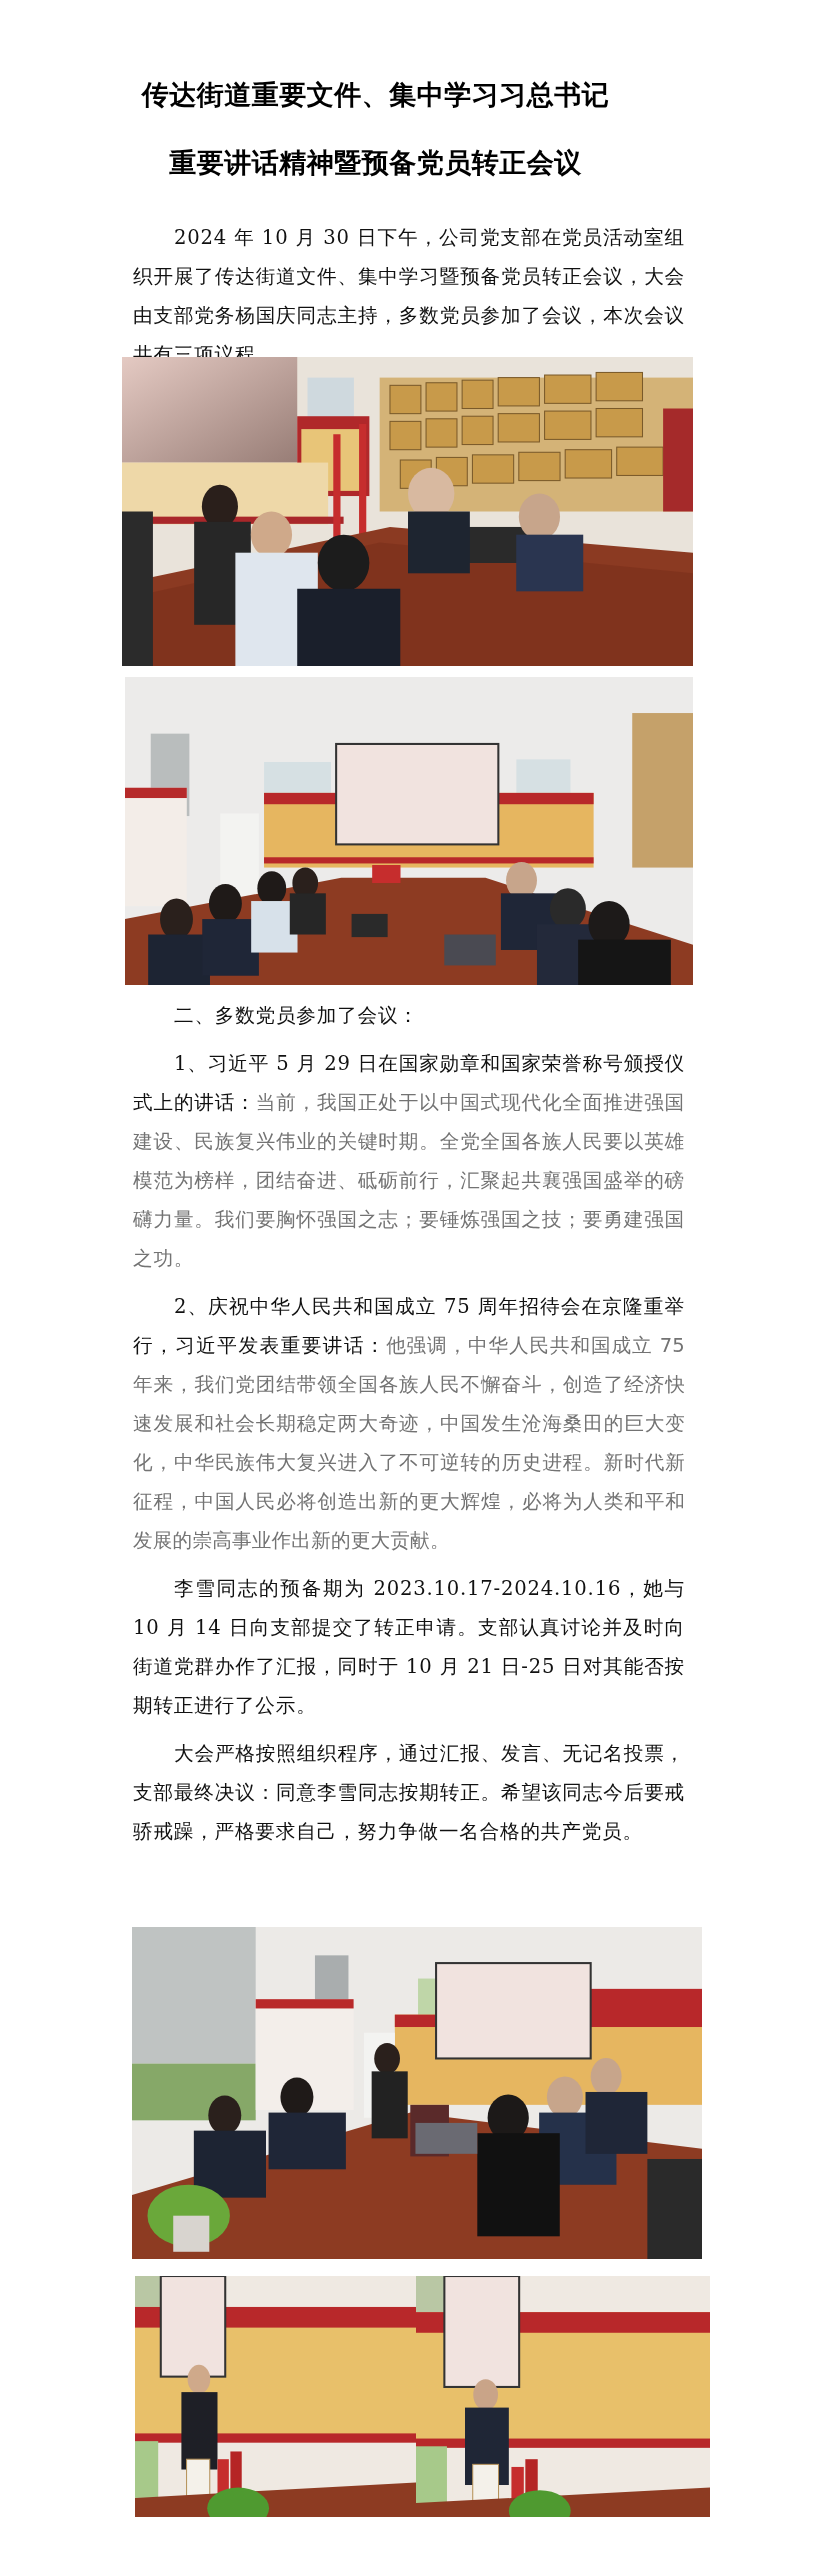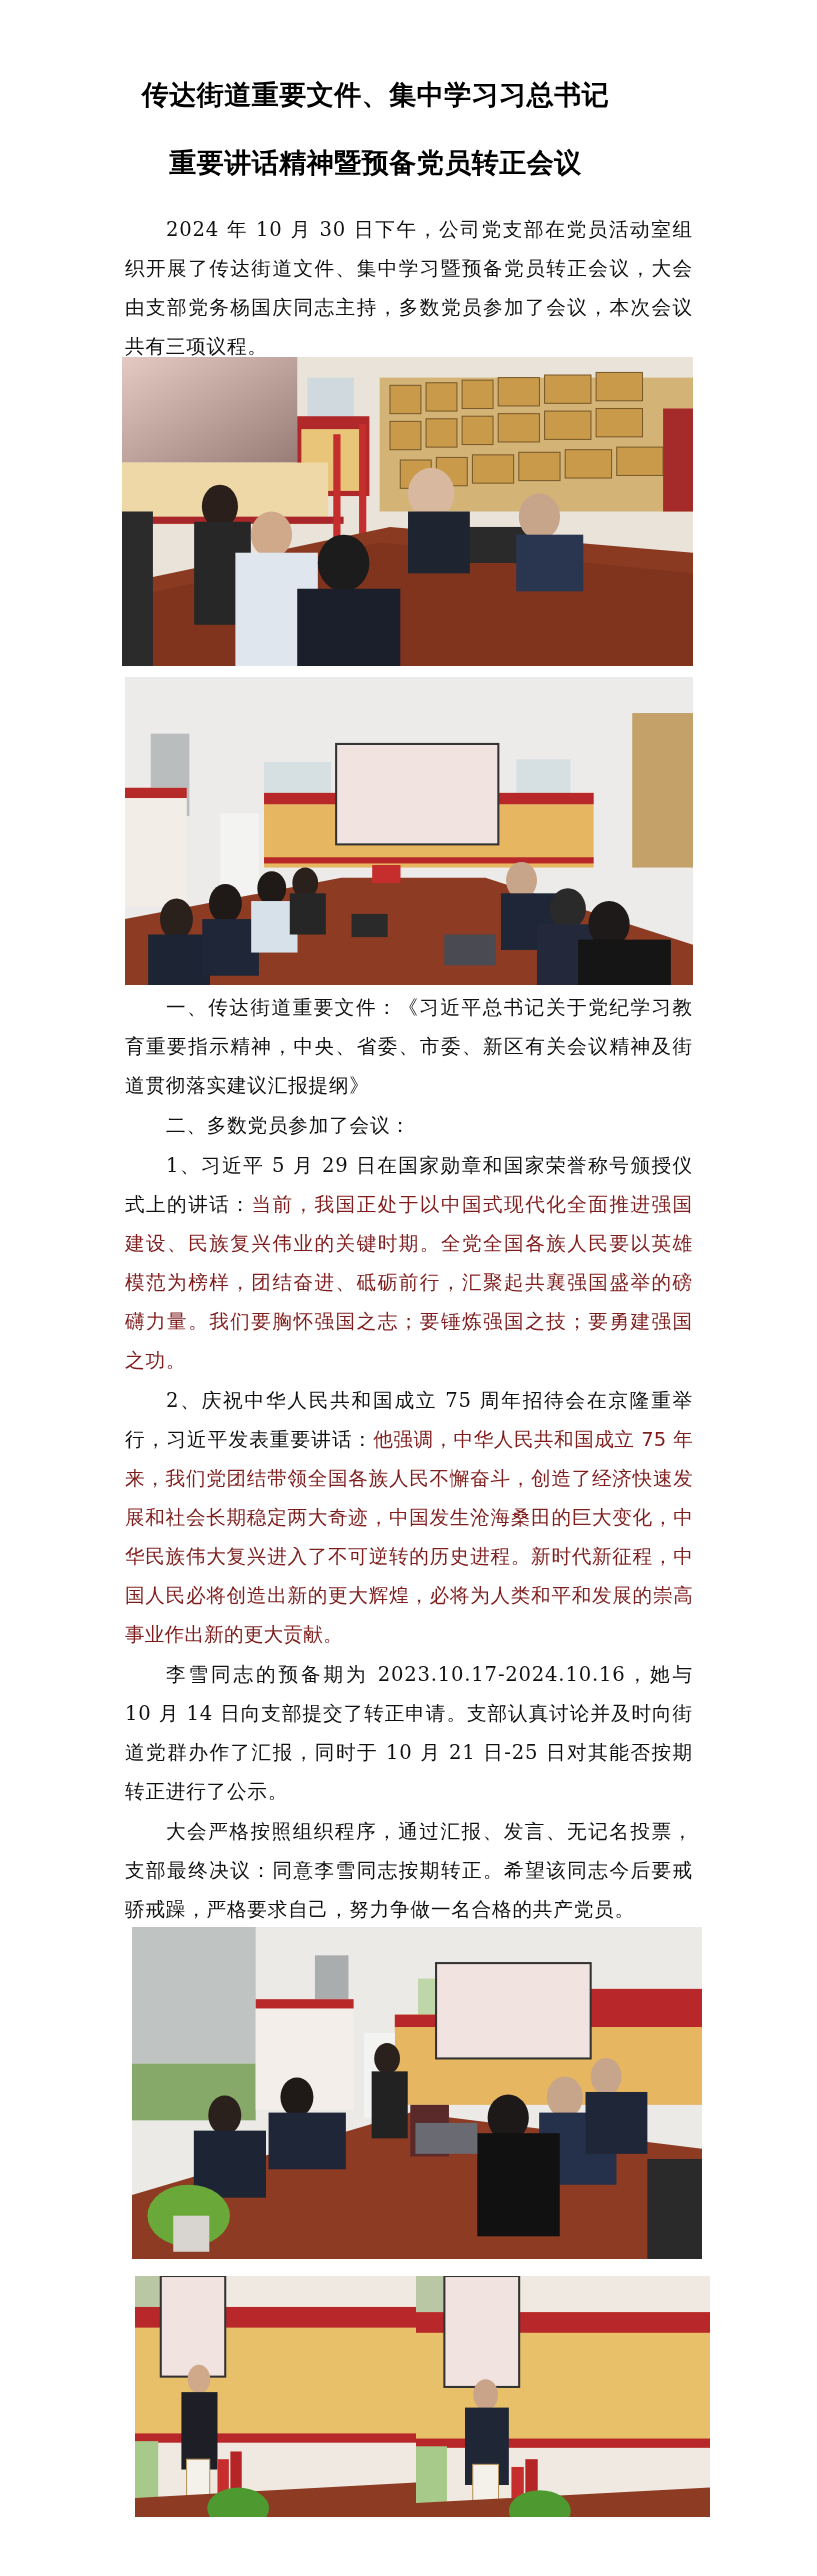--- a/index.html
+++ b/index.html
@@ -8,26 +8,26 @@
     font-family: "DejaVu Serif", "Liberation Serif", serif; color: #111;
   }
   .title {
     position: absolute; left: 0; width: 751px; text-align: center;
     font-family: "DejaVu Serif", "Liberation Serif", serif;
     font-weight: bold; font-size: 27px; line-height: 28px; color: #000;
     letter-spacing: 0.5px; white-space: nowrap;
   }
   .body-col { position: absolute; left: 124px; width: 570px; }
   .para {
-    margin: 1px; font-size: 19.6px; line-height: 39px; color: #111;
+    margin: 9px; font-size: 19.6px; line-height: 39px; color: #111;
     text-align: justify; text-align-last: left;
     letter-spacing: 0.8px;
   }
   .para.indent { text-indent: 41px; }
-  .gray { color: #7f1d1d; }
+  .gray { color: #737373; }
   .sans { font-family: "DejaVu Sans", "Liberation Sans", sans-serif; letter-spacing: 0.2px; }
   .photo {
     position: absolute; overflow: hidden; background: #cbb9a4;
   }
   .photo svg { display: block; width: 100%; height: 100%; }
 </style>
 </head>
 <body>
 
 <div class="title" style="top:81px;">传达街道重要文件、集中学习习总书记</div>
@@ -124,21 +124,20 @@
     <rect x="800" y="480" width="150" height="118" fill="#23293a"></rect>
     <ellipse cx="940" cy="480" rx="40" ry="45" fill="#1d1a19"></ellipse>
     <rect x="880" y="510" width="180" height="88" fill="#151515"></rect>
     <rect x="440" y="460" width="70" height="45" fill="#2a2a2a"></rect>
     <rect x="620" y="500" width="100" height="60" fill="#4a4a52"></rect>
     <rect x="480" y="365" width="55" height="35" fill="#c62d2d"></rect>
   </svg>
 </div>
 
 <div class="body-col" style="top:987px;">
-  <p class="para indent">一、传达街道重要文件：《习近平总书记关于党纪学习教育重要指示精神，中央、省委、市委、新区有关会议精神及街道贯彻落实建议汇报提纲》</p>
   <p class="para indent">二、多数党员参加了会议：</p>
   <p class="para indent"><span>1、习近平 5 月 29 日在国家勋章和国家荣誉称号颁授仪式上的讲话：</span><span class="gray">当前，我国正处于以中国式现代化全面推进强国建设、民族复兴伟业的关键时期。全党全国各族人民要以英雄模范为榜样，团结奋进、砥砺前行，汇聚起共襄强国盛举的磅礴力量。我们要胸怀强国之志；要锤炼强国之技；要勇建强国之功。</span></p>
   <p class="para indent"><span>2、庆祝中华人民共和国成立 75 周年招待会在京隆重举行，习近平发表重要讲话：</span><span class="gray sans">他强调，中华人民共和国成立 75 年来，我们党团结带领全国各族人民不懈奋斗，创造了经济快速发展和社会长期稳定两大奇迹，中国发生沧海桑田的巨大变化，中华民族伟大复兴进入了不可逆转的历史进程。新时代新征程，中国人民必将创造出新的更大辉煌，必将为人类和平和发展的崇高事业作出新的更大贡献。</span></p>
   <p class="para indent">李雪同志的预备期为 2023.10.17-2024.10.16，她与 10 月 14 日向支部提交了转正申请。支部认真讨论并及时向街道党群办作了汇报，同时于 10 月 21 日-25 日对其能否按期转正进行了公示。</p>
   <p class="para indent">大会严格按照组织程序，通过汇报、发言、无记名投票，支部最终决议：同意李雪同志按期转正。希望该同志今后要戒骄戒躁，严格要求自己，努力争做一名合格的共产党员。</p>
 </div>
 
 <div class="photo" style="left:132px; top:1927px; width:570px; height:332px;">
   <svg viewBox="0 0 1106 644" preserveAspectRatio="none">
     <rect width="1106" height="644" fill="#eceae7"></rect>

